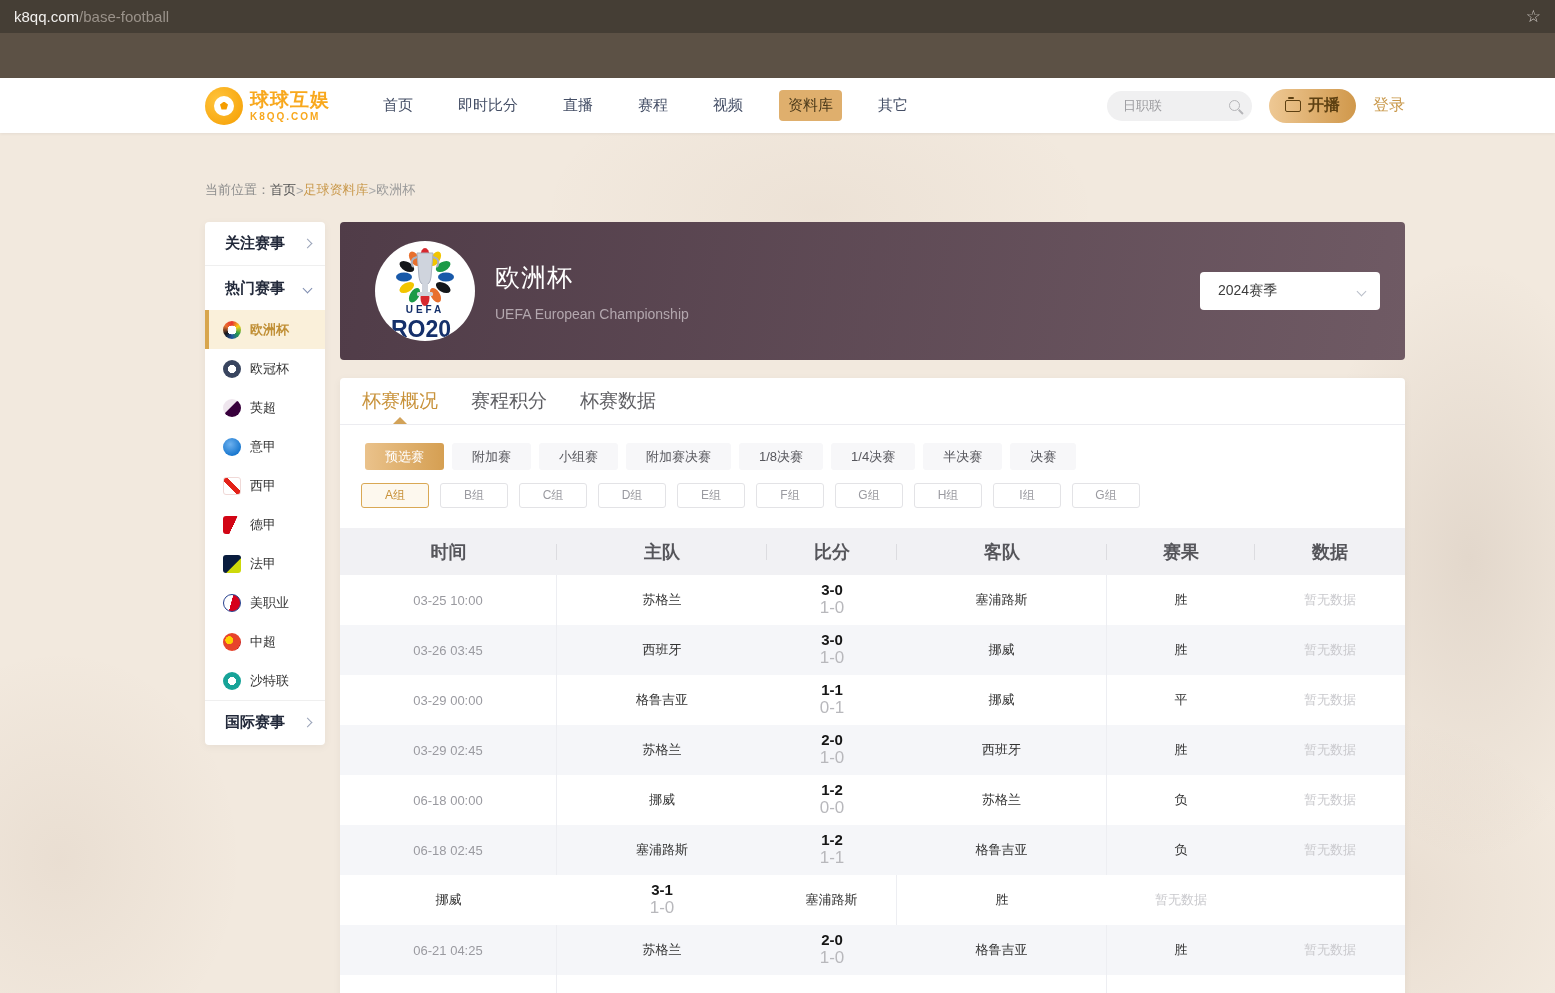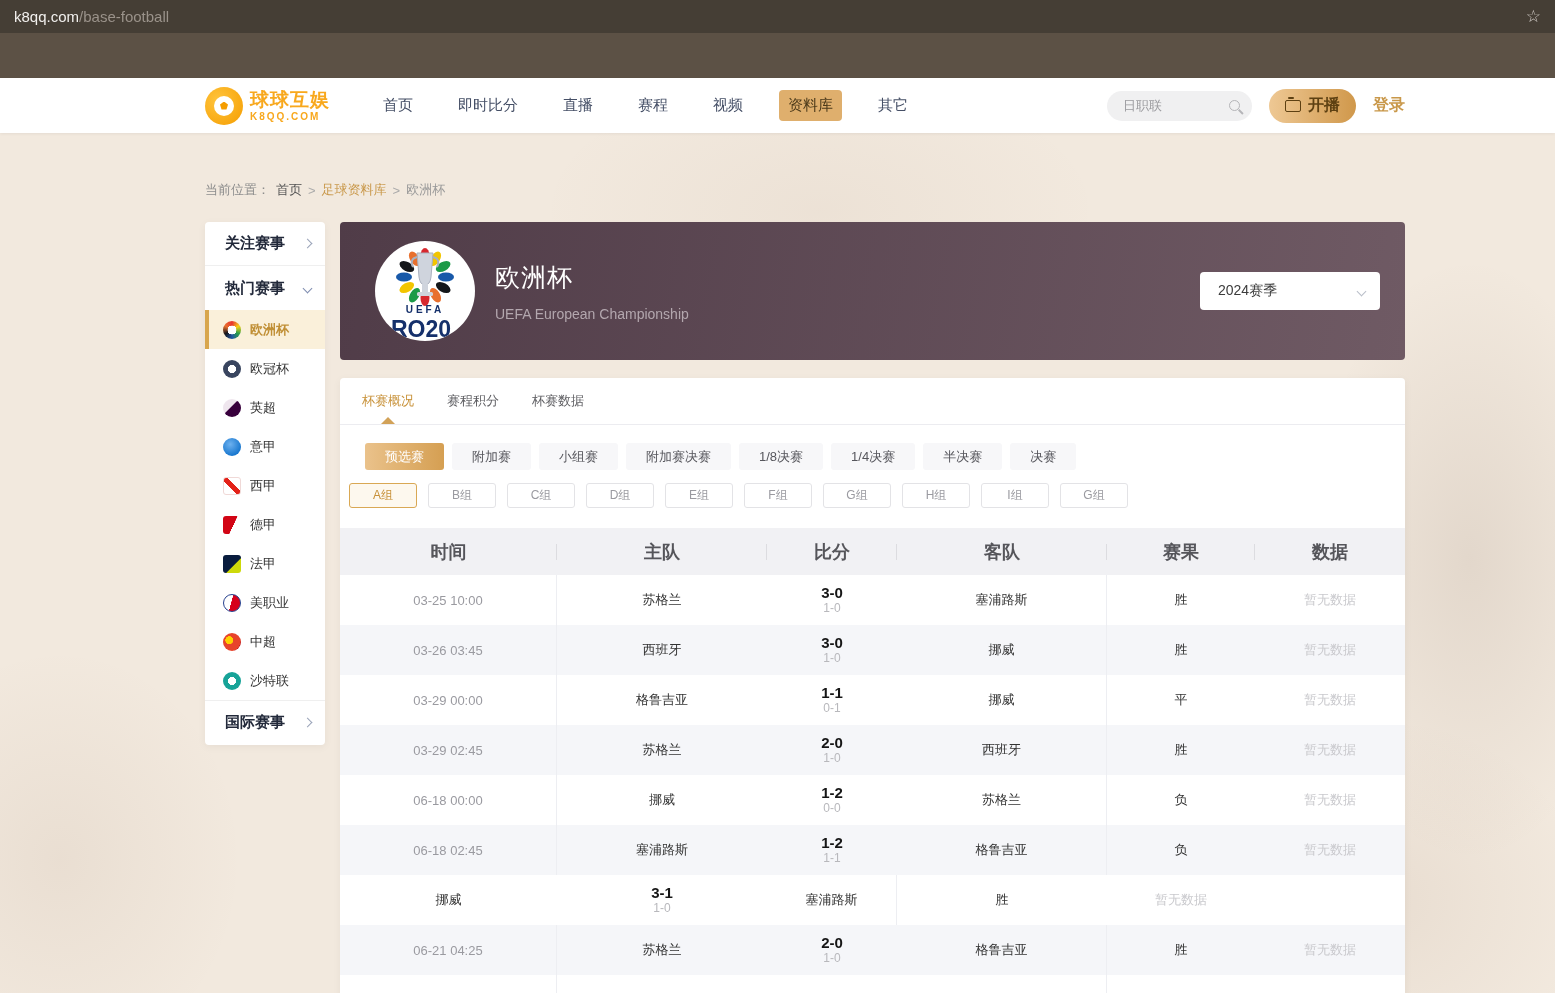--- a/index.html
+++ b/index.html
@@ -34,23 +34,23 @@
   .hdr-right { margin-left:auto; margin-right:150px; display:flex; align-items:center; gap:17px; }
   .search { width:145px; height:30px; border-radius:15px; background:#f0f0f1; display:flex; align-items:center; padding:0 12px 0 16px; }
   .search input { border:none; outline:none; background:transparent; width:100%; font-size:13px; color:#666; font-family:"Liberation Sans",sans-serif; }
   .search input::placeholder { color:#9b9b9f; }
   .mag { width:11px; height:11px; border:1.5px solid #b5b5b8; border-radius:50%; position:relative; flex:none; }
   .mag::after { content:''; position:absolute; width:6px; height:1.5px; background:#b5b5b8; transform:rotate(45deg); right:-5px; bottom:-2px; }
   .live-btn { height:34px; padding:0 16px; border-radius:17px; background:linear-gradient(90deg,#eec894,#d0984b); display:flex; align-items:center; gap:7px; cursor:pointer; }
   .live-btn span { font-size:16px; color:#5d4012; font-weight:bold; }
   .cam { width:16px; height:12px; border:1.6px solid #5d4012; border-radius:2px; position:relative; }
   .cam::after { content:''; position:absolute; top:-4px; left:2px; width:6px; height:2.5px; background:#5d4012; border-radius:1px; }
-  .login { color:#c9984a; font-size:16px; cursor:pointer;font-weight:bold; }
-  
-  .breadcrumb { position:absolute; left:205px; top:181px; font-size:13px; color:#999; display:flex; gap:6px; align-items:center; }
+  .login { color:#c9984a; font-size:16px; cursor:pointer; }
+  
+  .breadcrumb { position:absolute; left:205px; top:181px; font-size:13px; color:#999; display:flex; align-items:center; }
   .breadcrumb .pre { color:#8d8d8d; }
   .breadcrumb .lk { color:#555; cursor:pointer; }
   .breadcrumb .gold { color:#c9984a; cursor:pointer; }
   .breadcrumb .cur { color:#999; }
   .breadcrumb .sep { color:#aaa; }
   
   .sidebar { position:absolute; left:205px; top:222px; width:120px; height:523px; background:#fff; border-radius:4px; box-shadow:0 2px 8px rgba(0,0,0,0.05); overflow:hidden; }
   .side-hd { height:44px; display:flex; align-items:center; justify-content:space-between; padding:0 14px 0 20px; font-size:15px; font-weight:bold; color:#22293a; cursor:pointer; }
   .side-hd.bordered { border-bottom:1px solid #efefef; }
   .side-hd.top-line { border-top:1px solid #efefef; }
@@ -78,43 +78,43 @@
   .crest { width:100px; height:100px; border-radius:50%; background:#fff; margin-left:35px; overflow:hidden; flex:none; }
   .banner-txt { margin-left:20px; }
   .banner-title { color:#fff; font-size:25px; letter-spacing:1px; }
   .banner-sub { color:#b3a7ae; font-size:14px; margin-top:12px; }
   .season { position:absolute; right:25px; top:50px; width:180px; height:38px; background:#fff; border-radius:4px; display:flex; align-items:center; justify-content:space-between; padding:0 15px 0 18px; cursor:pointer; }
   .season span { font-size:14px; color:#3c3c3c; }
   .season .chev { border-color:#b9bec9; }
   
   .card { margin-top:18px; background:#fff; border-radius:4px; box-shadow:0 2px 8px rgba(0,0,0,0.05); padding-bottom:10px; height:672px; overflow:hidden; }
   .tabs { height:47px; display:flex; align-items:center; gap:33px; padding-left:22px; border-bottom:1px solid #ececf0; }
-  .tab { font-size:13px; color:#5e5e62; cursor:pointer; position:relative; height:100%; display:flex; align-items:center;text-align:right; }
+  .tab { font-size:19px; color:#5e5e62; cursor:pointer; position:relative; height:100%; display:flex; align-items:center;text-align:right; }
   .tab.active { color:#c8923a; }
   .tab.active::after { content:''; position:absolute; bottom:0; left:50%; margin-left:-7px; border-left:7px solid transparent; border-right:7px solid transparent; border-bottom:7px solid #d2a258; }
   .stages { display:flex; gap:8px; padding-left:25px; margin-top:18px; }
   .stage-btn { height:27px; padding:0 20px; display:flex; align-items:center; background:#f7f7f9; color:#56565c; font-size:13px; border-radius:3px; cursor:pointer; white-space:nowrap; }
   .stage-btn.active { background:linear-gradient(90deg,#eac28b,#d59f52); color:#fff; }
-  .groups { display:flex; gap:11px; padding-left:9px; margin-top:13px; }
+  .groups { display:flex; gap:11px; padding-left:21px; margin-top:13px; }
   .group-btn { width:68px; height:25px; display:flex; align-items:center; justify-content:center; background:#fff; border:1px solid #e3e3e6; color:#9a9aa0; font-size:12px; border-radius:3px; cursor:pointer; }
   .group-btn.active { border-color:#d9a854; color:#c8923a; background:#fdf8ee; }
   
   .tbl { margin-top:20px; }
   .thead, .trow { display:grid; grid-template-columns:217px 210px 130px 210px 148px 150px; }
   .thead { height:47px; background:#f1f1f4; align-items:center; }
   .thead .th { text-align:center; font-size:18px; color:#55555a; font-weight:bold; position:relative; }
   .thead .th:not(:last-child)::after { content:''; position:absolute; right:0; top:50%; margin-top:-8px; width:1px; height:16px; background:#dcdce0; }
   .trow { height:50px; align-items:center; cursor:pointer; }
   .trow:nth-child(even) { background:#f5f6f9; }
   .td { text-align:center; align-self:stretch; display:flex; flex-direction:column; align-items:center; justify-content:center; }
   .td.c1, .td.c4 { border-right:1px solid #edeef2; }
   .td-time { color:#9a9aa0; font-size:13px; }
   .td-team { color:#333; font-size:13px; }
   .td-score { font-size:15px; font-weight:bold; color:#161616; line-height:1.15; }
-  .td-half { font-size:12px; color:#b8b8bc; line-height:1.2; }
+  .td-half { font-size:17px; color:#b8b8bc; line-height:1.2; }
   .td-result { color:#333; font-size:13px; }
   .td-data { color:#c9c9cd; font-size:13px; }
 </style>
 </head>
 <body>
 
 <div class="urlbar">
   <span class="domain">k8qq.com</span>
     <span class="path">/base-football</span>
   <span class="star">☆</span>

